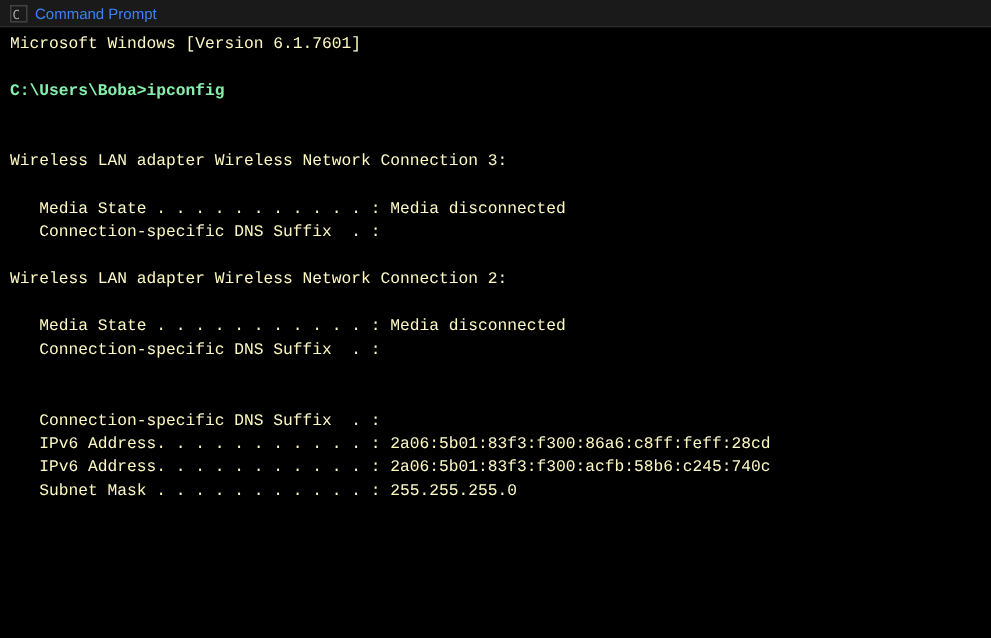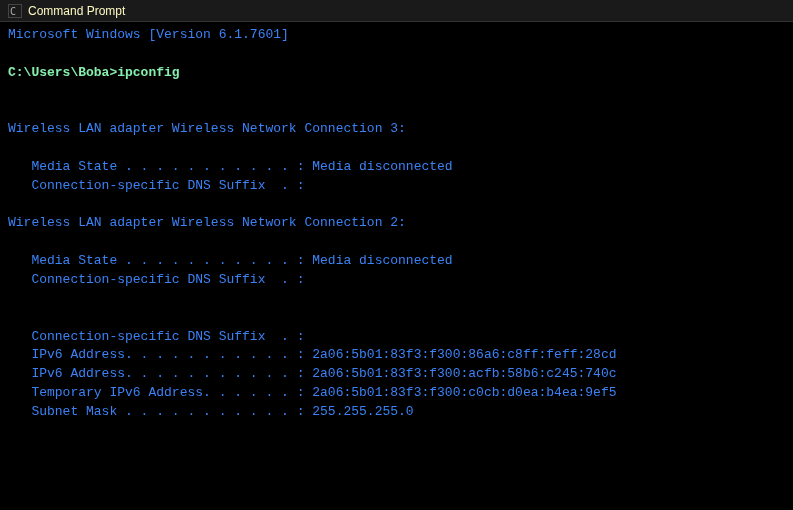--- a/index.html
+++ b/index.html
@@ -22,32 +22,32 @@
     }
     .title-bar-icon {
       width: 14px;
       height: 14px;
       background: #444;
       display: flex;
       align-items: center;
       justify-content: center;
     }
     .title-bar-text {
-      color: #fef9c3;
+      color: #3b82f6;
       font-size: 12px;
       font-family: 'Segoe UI', sans-serif;
     }
     .terminal {
       background: #000;
       padding: 4px 8px;
       height: calc(510px - 22px);
       overflow: hidden;
     }
     .line {
-      color: #3b82f6;
+      color: #fef9c3;
       line-height: 1.45;
       white-space: pre;
       font-size: 13px;
     }
     .line.command {
       color: #86efac;
       font-weight: bold;
     }
     .line.empty {
       height: 1.45em;
@@ -79,15 +79,14 @@
     <div class="line empty">&nbsp;</div>
     <div class="line">Wireless LAN adapter Wireless Network Connection 2:</div>
     <div class="line empty">&nbsp;</div>
     <div class="line">   Media State . . . . . . . . . . . : Media disconnected</div>
     <div class="line">   Connection-specific DNS Suffix  . :</div>
     <div class="line empty">&nbsp;</div>
     <div class="line empty">&nbsp;</div>
     <div class="line">   Connection-specific DNS Suffix  . :</div>
     <div class="line">   IPv6 Address. . . . . . . . . . . : 2a06:5b01:83f3:f300:86a6:c8ff:feff:28cd</div>
     <div class="line">   IPv6 Address. . . . . . . . . . . : 2a06:5b01:83f3:f300:acfb:58b6:c245:740c</div>
-    <div class="line">   Temporary IPv6 Address. . . . . . : 2a06:5b01:83f3:f300:c0cb:d0ea:b4ea:9ef5</div>
     <div class="line">   Subnet Mask . . . . . . . . . . . : 255.255.255.0</div>
   </div>
 
 </body></html>

